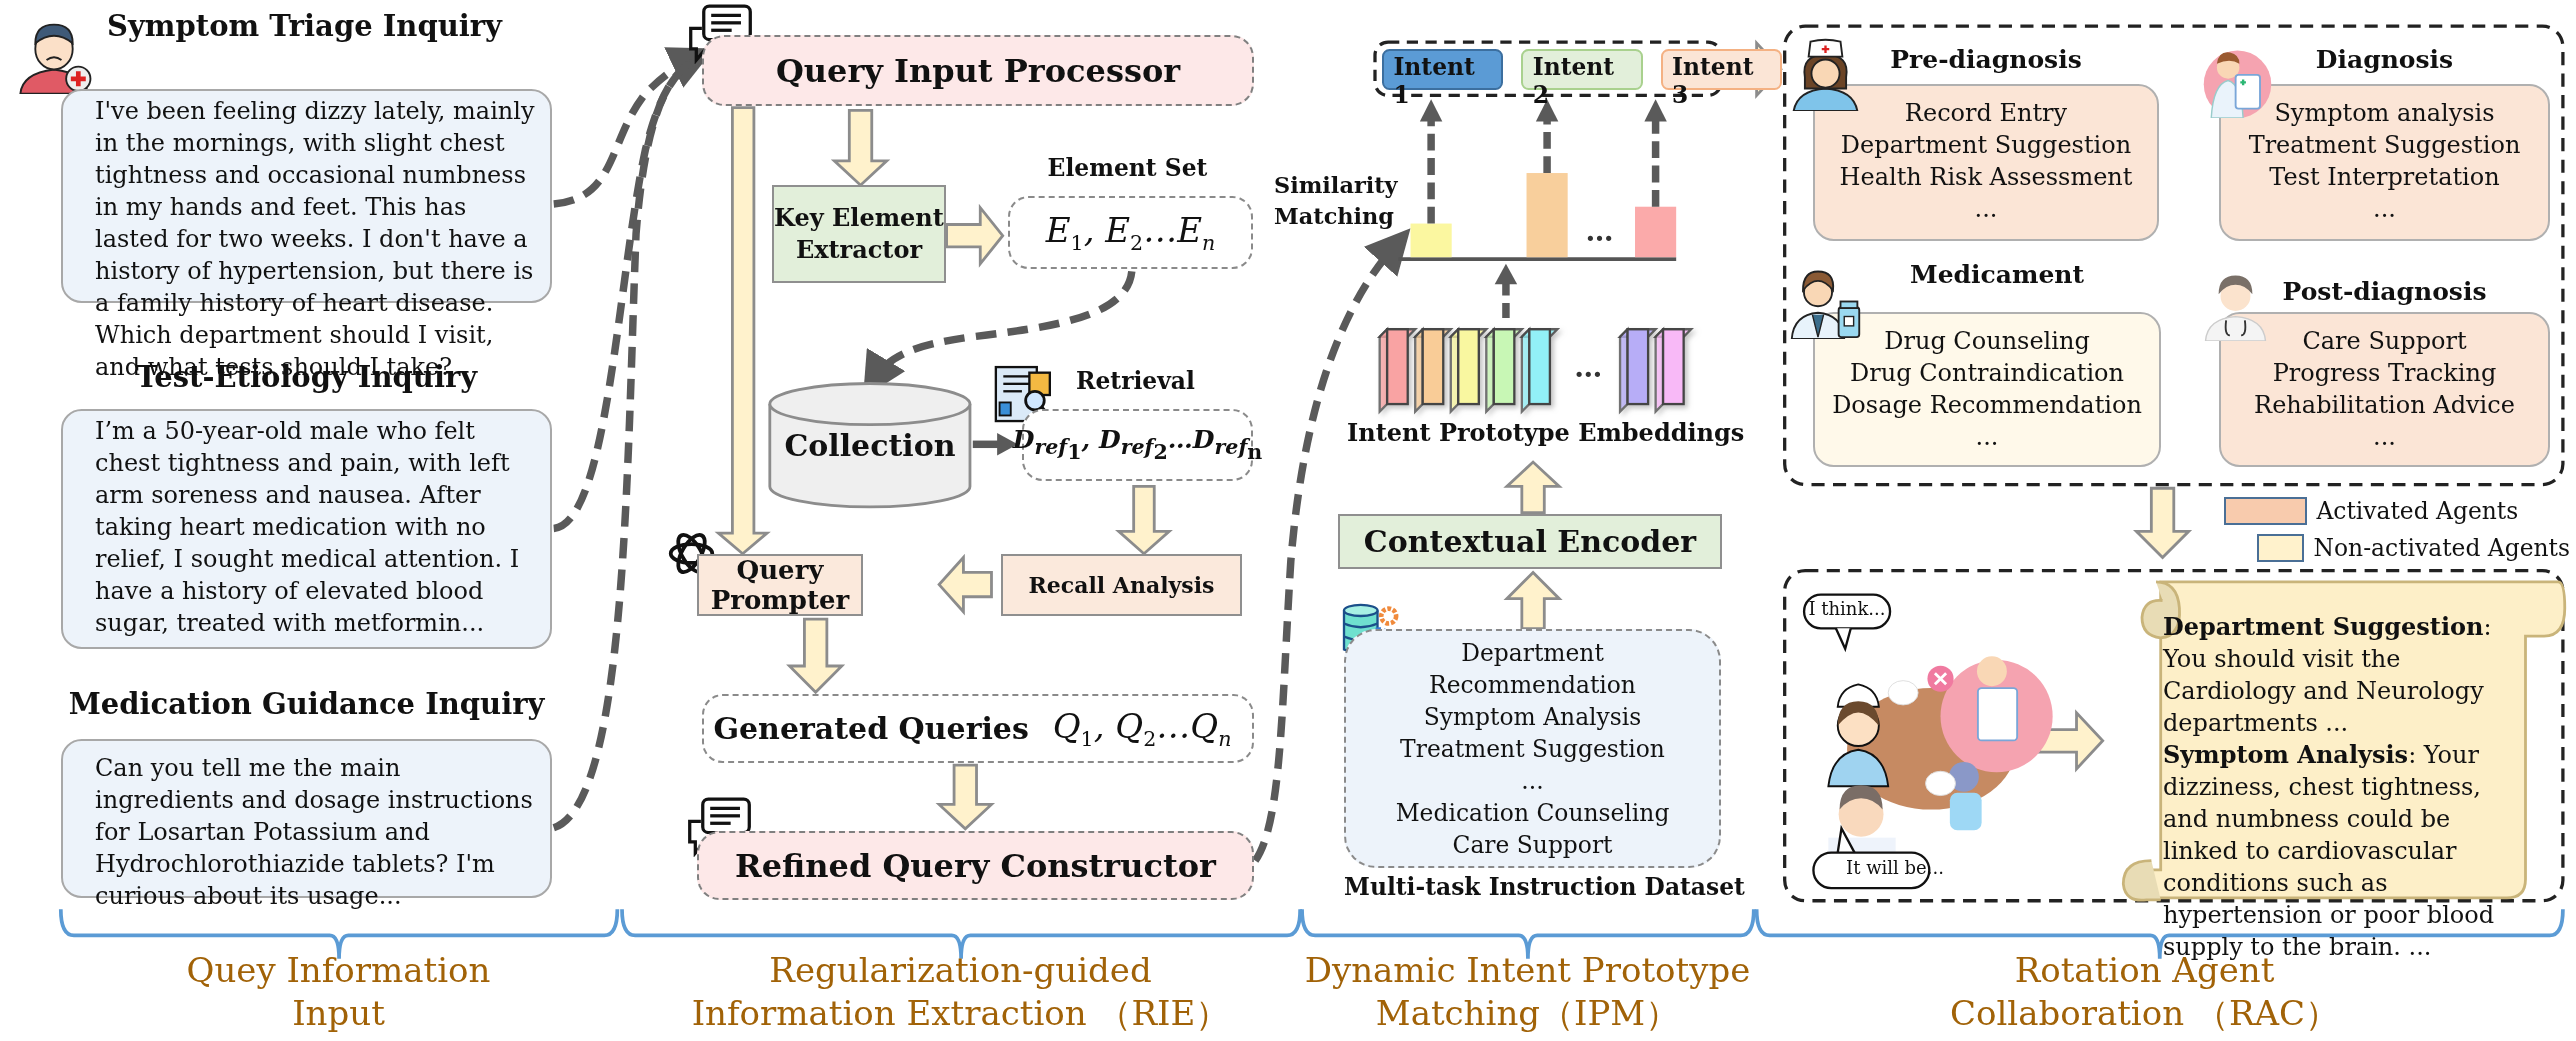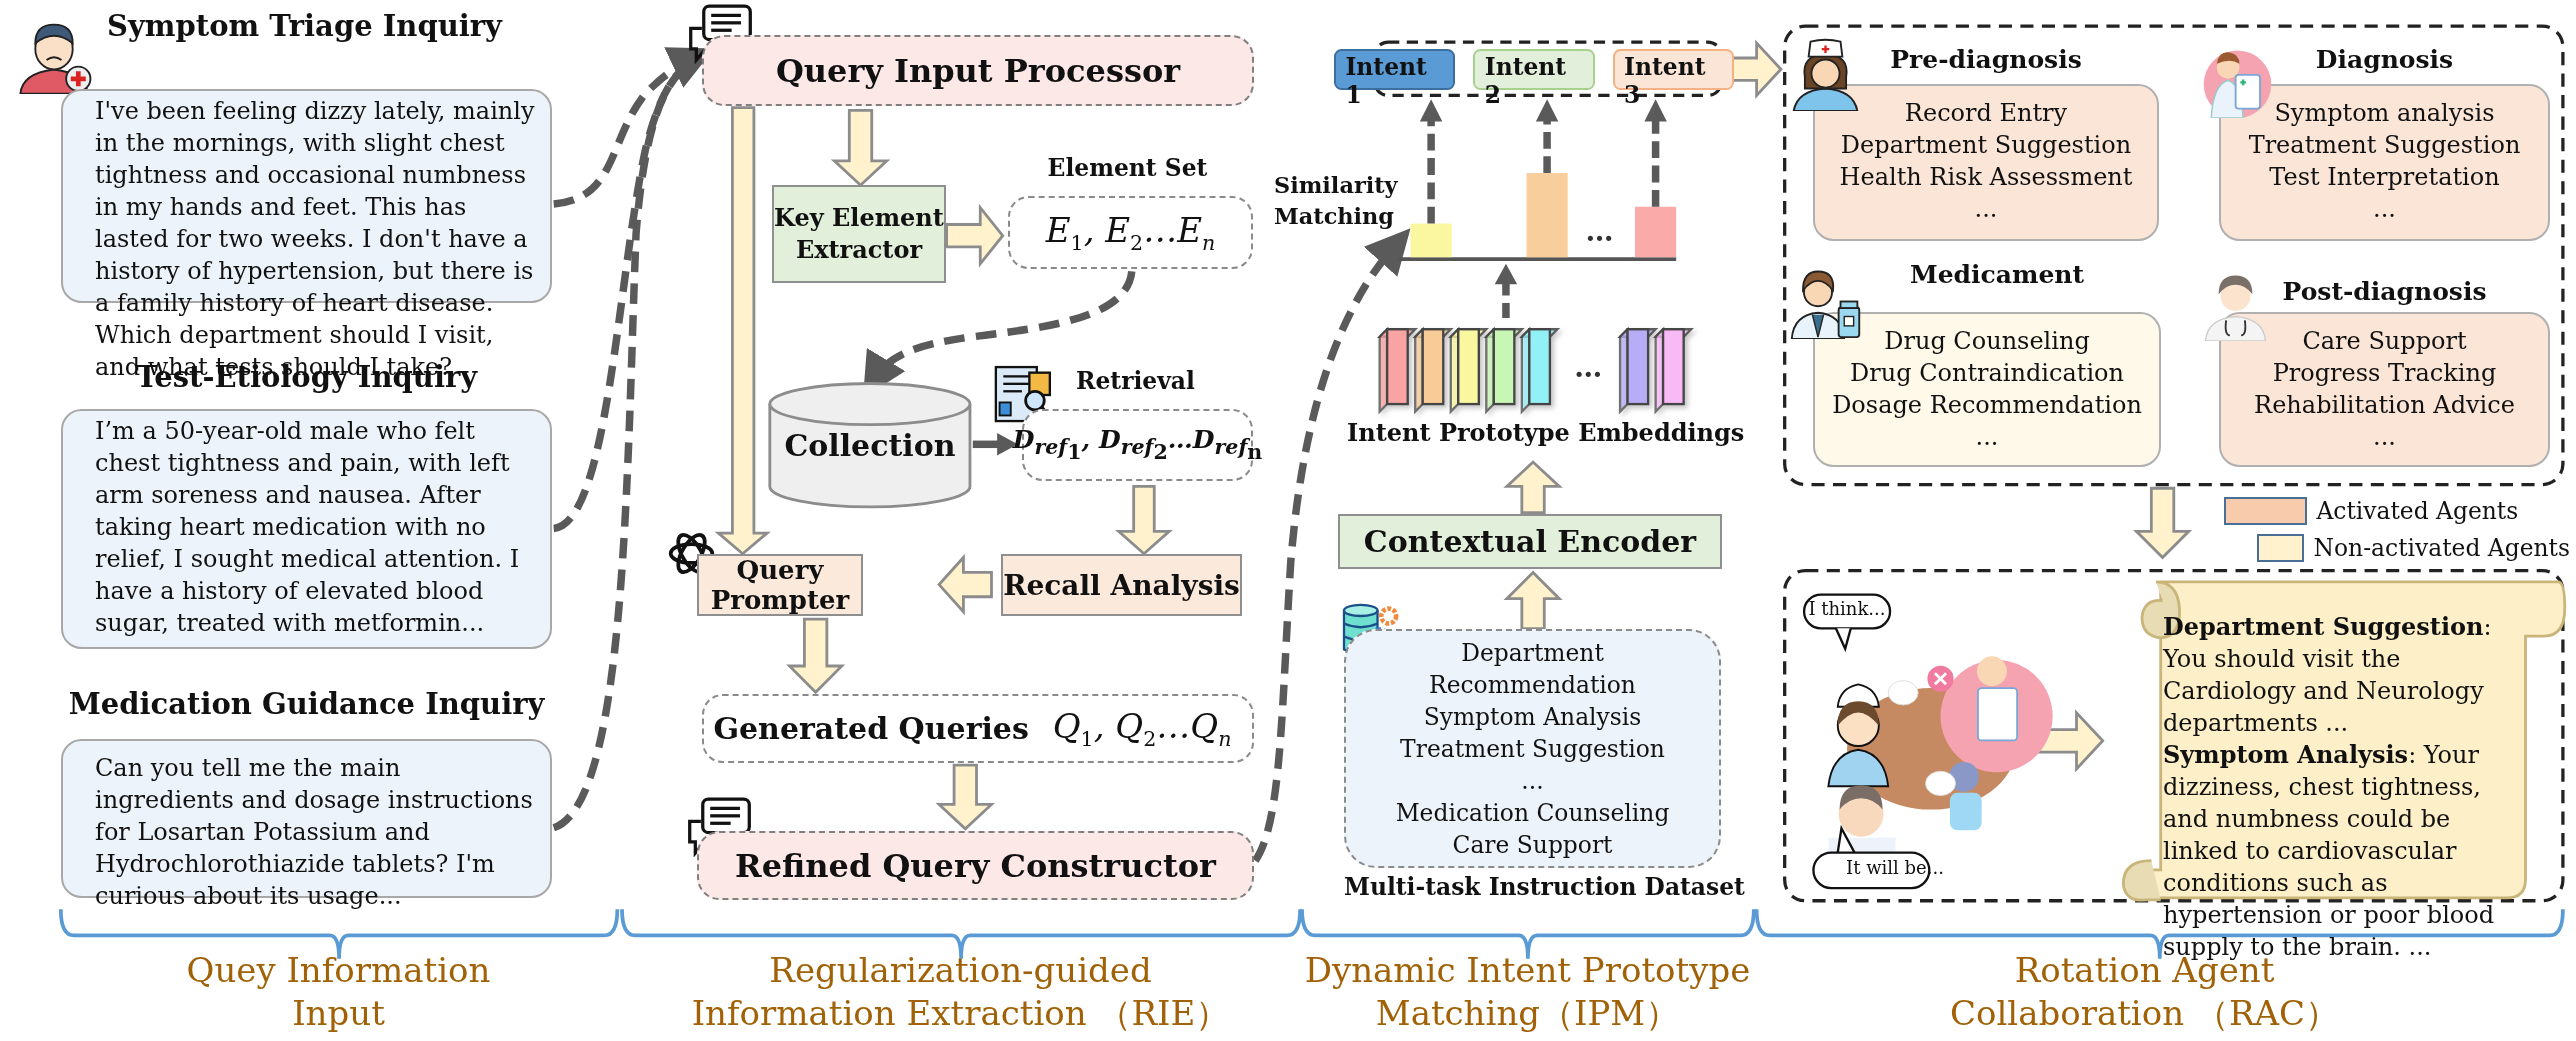--- a/index.html
+++ b/index.html
@@ -233,21 +233,21 @@
 <div class="abs" style="left:666px;top:528px;width:51px;height:51px;">
   <svg width="51" height="51" viewBox="0 0 54 54" fill="none" stroke="#111" stroke-width="4">
     <ellipse cx="27" cy="27" rx="22" ry="10"></ellipse>
     <ellipse cx="27" cy="27" rx="22" ry="10" transform="rotate(60 27 27)"></ellipse>
     <ellipse cx="27" cy="27" rx="22" ry="10" transform="rotate(120 27 27)"></ellipse>
   </svg>
 </div>
 <div class="abs solid-box" style="left:697px;top:554px;width:166px;height:62px;background:#fbe9dc;font-size:26px;">
   <span>Query Prompter</span>
 </div>
-<div class="abs solid-box" style="left:1001px;top:554px;width:241px;height:62px;background:#fbe9dc;font-size:28px;">
+<div class="abs solid-box" style="left:1001px;top:554px;width:241px;height:62px;background:#fbe9dc;font-size:22px;">
   <span>Recall Analysis</span>
 </div>
 
 <div class="abs dash-plain" style="left:702px;top:694px;width:552px;height:69px;justify-content:space-between;padding:0 20.6px 0 9.4px;">
   <span style="font-weight:bold;font-size:30px;">Generated Queries</span>
   <span class="math" id="math-q">Q<sub>1</sub>, Q<sub>2</sub>…Q<sub><i>n</i></sub></span>
 </div>
 
 <div class="abs" style="left:686px;top:797px;width:67px;height:60px;">
   <svg width="67" height="60" viewBox="0 0 72 64">
@@ -256,21 +256,21 @@
     <line x1="26" y1="12" x2="58" y2="12" stroke="#111" stroke-width="3.5"></line>
     <line x1="26" y1="20" x2="58" y2="20" stroke="#111" stroke-width="3.5"></line>
     <line x1="26" y1="28" x2="48" y2="28" stroke="#111" stroke-width="3.5"></line>
     <path d="M16,26 L4,26 L4,48 L10,48 L10,60 L20,48" fill="none" stroke="#111" stroke-width="3.5"></path>
   </svg>
 </div>
 <div class="abs dash-pink" style="left:697px;top:831px;width:557px;height:69px;">
   <span>Refined Query Constructor</span>
 </div>
 
-<div class="abs" style="left:1334px;top:49px;width:400px;height:41px;display:flex;gap:18px;" id="intent-badges">
+<div class="abs" style="left:1382px;top:49px;width:400px;height:41px;display:flex;gap:18px;" id="intent-badges">
     <span class="intent" style="background: rgb(91, 155, 213); border: 2.8px solid rgb(60, 111, 159);">Intent 1</span>
     <span class="intent" style="background: rgb(226, 239, 218); border: 2.8px solid rgb(169, 209, 142);">Intent 2</span>
     <span class="intent" style="background: rgb(251, 229, 214); border: 2.8px solid rgb(244, 177, 131);">Intent 3</span>
   </div>
 
 <div class="abs" style="left:1274px;top:170px;width:122px;font-weight:bold;font-size:22.4px;line-height:31px;">
   <div>Similarity</div>
   <div>Matching</div>
 </div>
 

